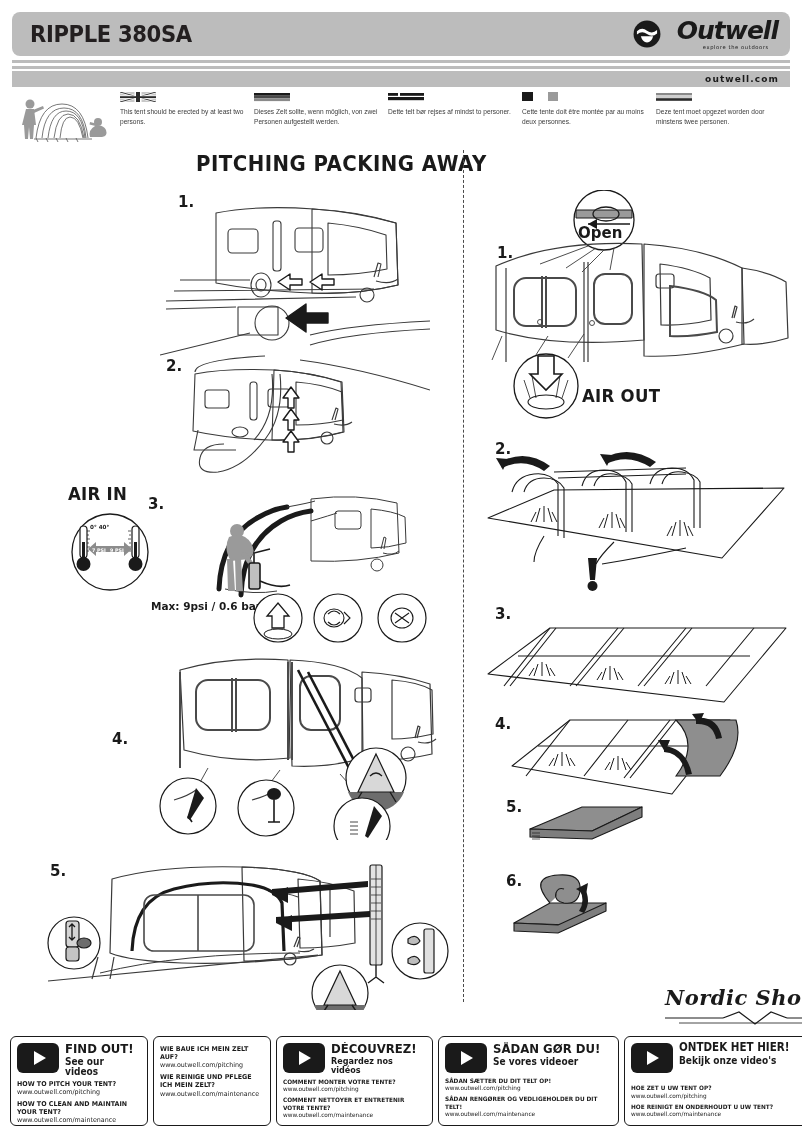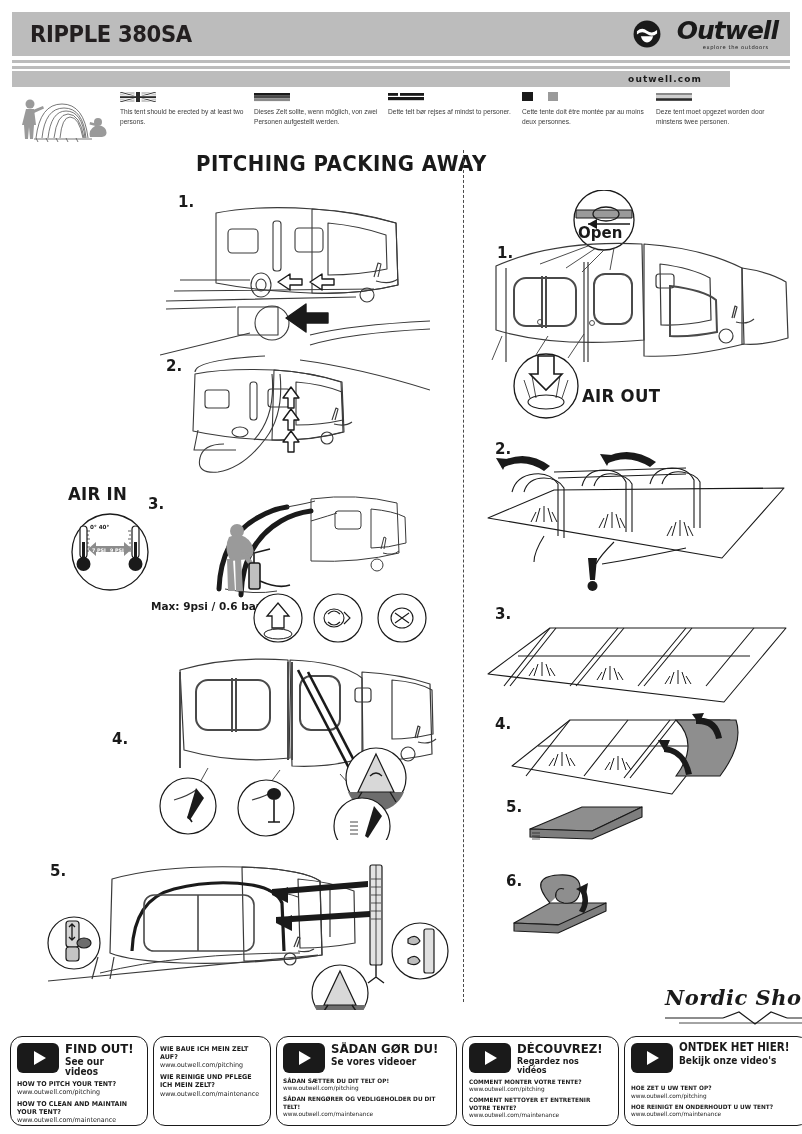--- a/index.html
+++ b/index.html
@@ -10,20 +10,21 @@
     overflow: hidden;
   }
   .page { position: relative; width: 802px; height: 1134px; background:#fff; }
 
   
   .header-bar {
     position: absolute; left: 12px; top: 12px; width: 778px; height: 44px;
     background: #bcbcbc;
     display: flex; align-items: center; justify-content: space-between;
     padding: 0 12px 0 18px;
+    border-radius: 8px;
   }
   .model-title {
     font-family: "DejaVu Sans", sans-serif;
     font-weight: 700; font-size: 23px; letter-spacing: -0.4px;
     color: #231f20; transform: scaleX(0.92); transform-origin: left center;
   }
   .brand { display:flex; align-items:center; gap:16px;text-align:right; }
   .brand-mark { width: 28px; height: 28px; }
   .brand-text { display:flex; flex-direction:column; align-items:flex-start; line-height:1; }
   .brand-name {
@@ -31,23 +32,23 @@
     font-size: 25px; color:#1a1a1a; letter-spacing:-1px;
   }
   .brand-tag {
     font-family: "DejaVu Sans", sans-serif; font-size: 5.2px; color:#1a1a1a;
     letter-spacing: 0.6px; margin-top: 2px; margin-left: 26px;
   }
   .header-rule { position:absolute; left:12px; width:778px; background:#bcbcbc; }
   .rule-a { top: 60px; height: 3px; }
   .rule-b { top: 66px; height: 3px; }
   .url-bar {
-    position:absolute; left:12px; top:71px; width:718px; height:16px;
+    position:absolute; left:12px; top:71px; width:778px; height:16px;
     background:#bcbcbc; display:flex; align-items:center; justify-content:flex-end;
-    padding-right: 28px;
+    padding-right: 11px;
   }
   .url-text {
     font-family:"DejaVu Sans", sans-serif; font-weight:700; font-size:9px;
     color:#1a1a1a; letter-spacing:1.1px;
   }
 
   
   .lang-strip {
     position:absolute; left:12px; top:92px; width:778px; height:52px;
     display:flex; align-items:flex-start;
@@ -103,21 +104,21 @@
     font-family:"DejaVu Serif", serif; font-style:italic; font-weight:700;
     font-size:21px; color:#1a1a1a; letter-spacing:0.5px;
   }
 
   
   .video-row {
     position:absolute; left:10px; top:1036px; width:782px; height:90px;
     display:flex; gap:5px;
   }
   .video-panel {
-    flex:1; border:1.6px solid #1a1a1a; border-radius:12px;
+    flex:1; border:1.6px solid #1a1a1a; border-radius:6px;
     padding:5px 6px 4px 6px; background:#fff; display:flex; flex-direction:column;
   }
   .vp-top { display:flex; align-items:flex-start; gap:6px; height:40px; }
   .play-btn {
     width:42px; height:30px; background:#1a1a1a; border-radius:6px;
     flex:0 0 42px; display:flex; align-items:center; justify-content:center;
     margin-top:1px;
   }
   .play-tri {
     width:0; height:0; border-left:12px solid #fff;
@@ -675,46 +676,46 @@
         <div class="vp-u">www.outwell.com/maintenance</div>
       </div>
     </div>
 
     <div class="video-panel">
       <div class="vp-top">
         <div class="play-btn">
             <div class="play-tri"></div>
           </div>
         <div class="vp-heads">
-          <div class="vp-h1">SÅDAN GØR DU!</div>
-          <div class="vp-h2">Se vores videoer</div>
+          <div class="vp-h1">DÉCOUVREZ!</div>
+          <div class="vp-h2 small">Regardez nos vidéos</div>
         </div>
       </div>
       <div class="vp-links">
-        <div class="vp-q tiny">SÅDAN SÆTTER DU DIT TELT OP!</div>
+        <div class="vp-q tiny">COMMENT MONTER VOTRE TENTE?</div>
         <div class="vp-u tiny">www.outwell.com/pitching</div>
-        <div class="vp-q tiny">SÅDAN RENGØRER OG VEDLIGEHOLDER DU DIT TELT!</div>
+        <div class="vp-q tiny">COMMENT NETTOYER ET ENTRETENIR VOTRE TENTE?</div>
         <div class="vp-u tiny">www.outwell.com/maintenance</div>
       </div>
     </div>
 
     <div class="video-panel">
       <div class="vp-top">
         <div class="play-btn">
             <div class="play-tri"></div>
           </div>
         <div class="vp-heads">
-          <div class="vp-h1">DÉCOUVREZ!</div>
-          <div class="vp-h2 small">Regardez nos vidéos</div>
+          <div class="vp-h1">SÅDAN GØR DU!</div>
+          <div class="vp-h2">Se vores videoer</div>
         </div>
       </div>
       <div class="vp-links">
-        <div class="vp-q tiny">COMMENT MONTER VOTRE TENTE?</div>
+        <div class="vp-q tiny">SÅDAN SÆTTER DU DIT TELT OP!</div>
         <div class="vp-u tiny">www.outwell.com/pitching</div>
-        <div class="vp-q tiny">COMMENT NETTOYER ET ENTRETENIR VOTRE TENTE?</div>
+        <div class="vp-q tiny">SÅDAN RENGØRER OG VEDLIGEHOLDER DU DIT TELT!</div>
         <div class="vp-u tiny">www.outwell.com/maintenance</div>
       </div>
     </div>
 
     <div class="video-panel">
       <div class="vp-top">
         <div class="play-btn">
             <div class="play-tri"></div>
           </div>
         <div class="vp-heads">

